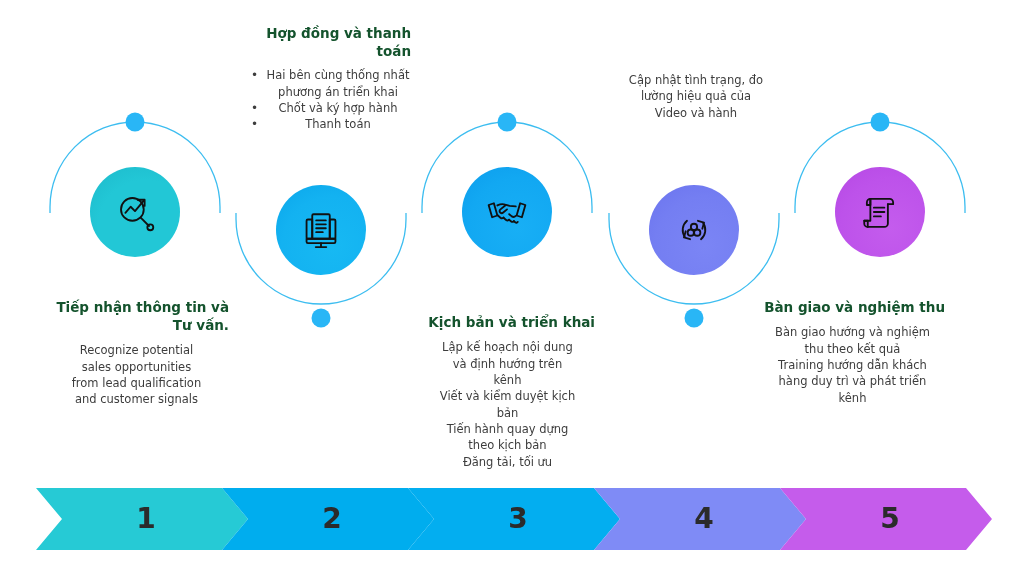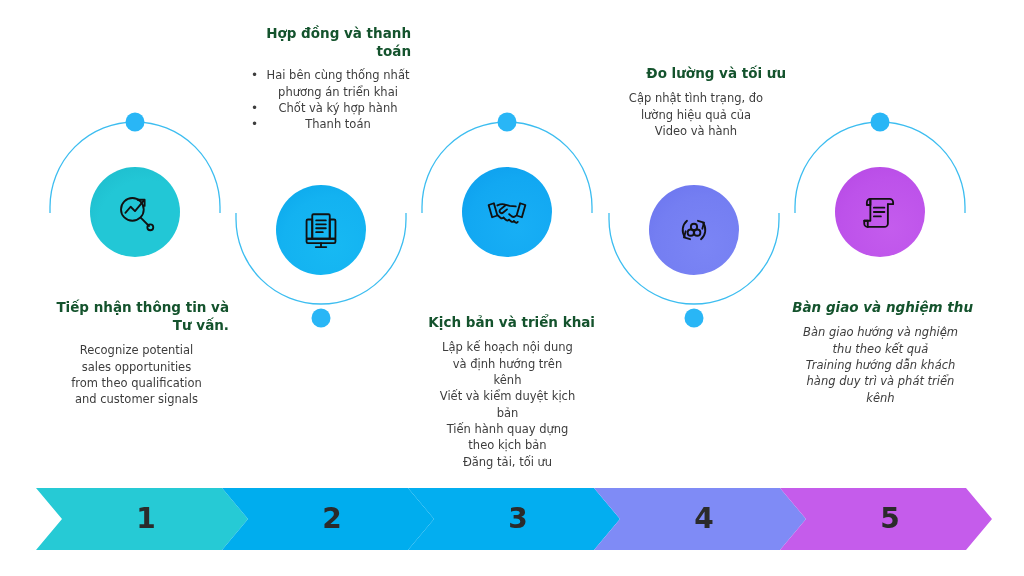--- a/index.html
+++ b/index.html
@@ -217,21 +217,21 @@
         <line x1="17" y1="29" x2="25" y2="29"></line>
       </svg>
     </span>
   </div>
 
   <div class="textblock" style="left:44px; top:298px; width:185px;">
     <p class="tb-title">Tiếp nhận thông tin và Tư vấn.</p>
     <p class="tb-body">
       <span>Recognize potential</span><br>
       <span>sales opportunities</span><br>
-      <span>from theo qualification</span><br>
+      <span>from lead qualification</span><br>
       <span>and customer signals</span>
     </p>
   </div>
 
   <div class="textblock" style="left:231px; top:24px; width:180px;">
     <p class="tb-title">Hợp đồng và thanh toán</p>
     <ul class="tb-list">
       <li>Hai bên cùng thống nhất phương án triển khai</li>
       <li>Chốt và ký hợp hành</li>
       <li>Thanh toán</li>
@@ -246,29 +246,28 @@
       <span>kênh</span><br>
       <span>Viết và kiểm duyệt kịch</span><br>
       <span>bản</span><br>
       <span>Tiến hành quay dựng</span><br>
       <span>theo kịch bản</span><br>
       <span>Đăng tải, tối ưu</span>
     </p>
   </div>
 
   <div class="textblock" style="left:606px; top:64px; width:180px;">
-    <p class="tb-title">Đo lường và tối ưu</p>
     <p class="tb-body">
       <span>Cập nhật tình trạng, đo</span><br>
       <span>lường hiệu quả của</span><br>
       <span>Video và hành</span>
     </p>
   </div>
 
-  <div class="textblock" style="left:788px; top:298px; width:185px;font-style:italic;">
+  <div class="textblock" style="left:760px; top:298px; width:185px;">
     <p class="tb-title">Bàn giao và nghiệm thu</p>
     <p class="tb-body">
       <span>Bàn giao hướng và nghiệm</span><br>
       <span>thu theo kết quả</span><br>
       <span>Training hướng dẫn khách</span><br>
       <span>hàng duy trì và phát triển</span><br>
       <span>kênh</span>
     </p>
   </div>
 

